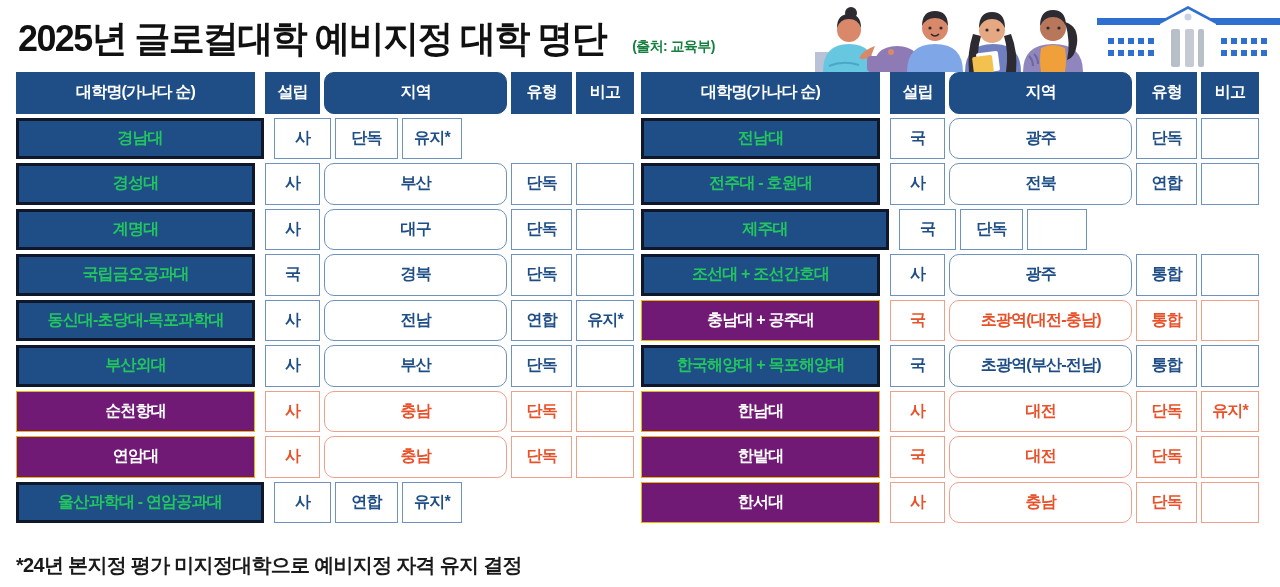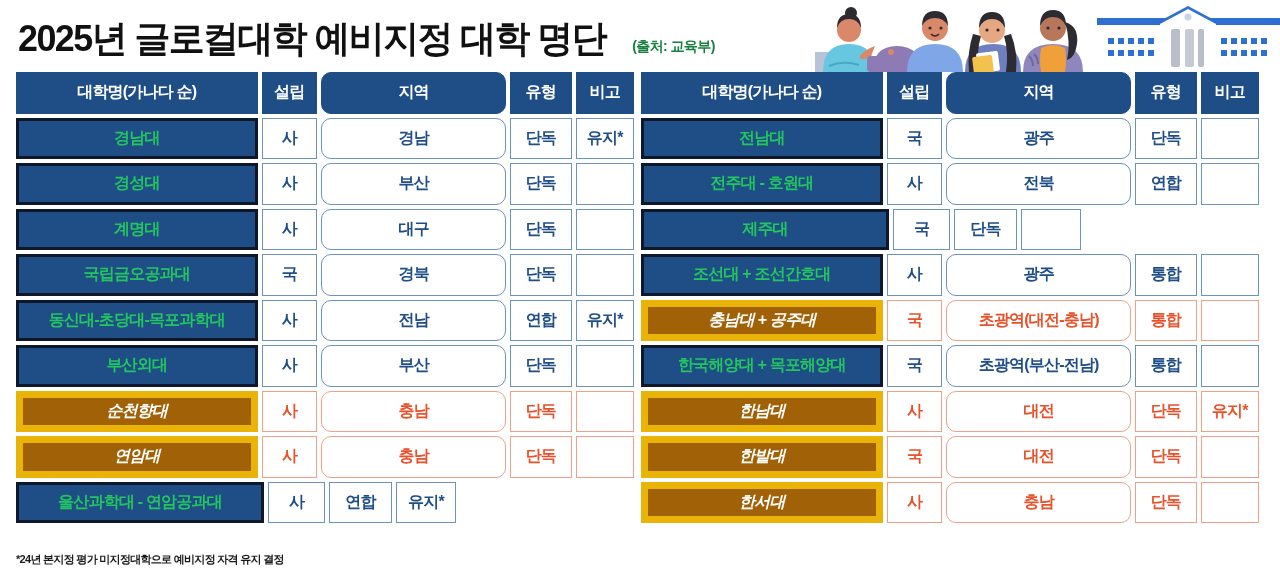--- a/index.html
+++ b/index.html
@@ -29,44 +29,44 @@
   .tables { position: absolute; left: 16px; top: 72px; width: 1250px; height: 468px; display: flex; gap: 7px; }
   .tbl { width: 618px; display: flex; flex-direction: column; gap: 4px; }
 
   .row { display: flex; gap: 4px; height: 41.5px; }
   .cell {
     display: flex; align-items: center; justify-content: center;
     font-size: 16px; font-weight: 700; letter-spacing: -0.8px;
     white-space: nowrap; overflow: hidden;
   }
   .c-name { width: 248px; }
-  .c-found { width: 57px; }
+  .c-found { width: 57px; margin-left: 6px; }
   .c-region { width: 190px; border-radius: 10px; }
   .c-type { width: 63px; }
   .c-note { width: 60px; }
 
   
   .hrow .cell { background: #1f4e87; color: #ffffff; border: 1px solid #1f4e87; font-size: 16px; }
 
   
   .r-blue .c-name { background: #1f4e87; color: #22c55e; border: 3px solid #0f172a; }
   .r-blue .c-found, .r-blue .c-region, .r-blue .c-type, .r-blue .c-note {
     background: #ffffff; color: #1f4e87; border: 1px solid #6c92bd;
   }
 
   
-  .r-orange .c-name { background: #a16207; color: #ffffff; border: 7px solid #eab308; font-weight: 900; font-style: italic; }
+  .r-orange .c-name { background: #701a75; color: #ffffff; border: 1px solid #eab308; font-weight: 900; }
   .r-orange .c-found, .r-orange .c-region, .r-orange .c-type, .r-orange .c-note {
     background: #ffffff; color: #e8512a; border: 1px solid #f0a089; font-weight: 900;
   }
   .r-orange .c-found, .r-orange .c-note { font-weight: 700; }
 
   .footnote {
     position: absolute; left: 16px; top: 552px;
-    font-size: 11px; font-weight: 700; color: #1a1a1a; letter-spacing: -0.7px;
+    font-size: 20px; font-weight: 700; color: #1a1a1a; letter-spacing: -0.7px;
   }
 </style>
 </head>
 <body>
 
 <div class="page">
 
   <div class="header">
     <div class="title-wrap">
       <div class="title">2025년 글로컬대학 예비지정 대학 명단</div>
@@ -170,21 +170,20 @@
         <div class="cell c-name">대학명(가나다 순)</div>
         <div class="cell c-found">설립</div>
         <div class="cell c-region">지역</div>
         <div class="cell c-type">유형</div>
         <div class="cell c-note">비고</div>
       </div>
 
       <div class="row r-blue">
         <div class="cell c-name">경남대</div>
         <div class="cell c-found">사</div>
-        <div class="cell c-region">경남</div>
         <div class="cell c-type">단독</div>
         <div class="cell c-note">유지*</div>
       </div>
       <div class="row r-blue">
         <div class="cell c-name">경성대</div>
         <div class="cell c-found">사</div>
         <div class="cell c-region">부산</div>
         <div class="cell c-type">단독</div>
         <div class="cell c-note"></div>
       </div>

